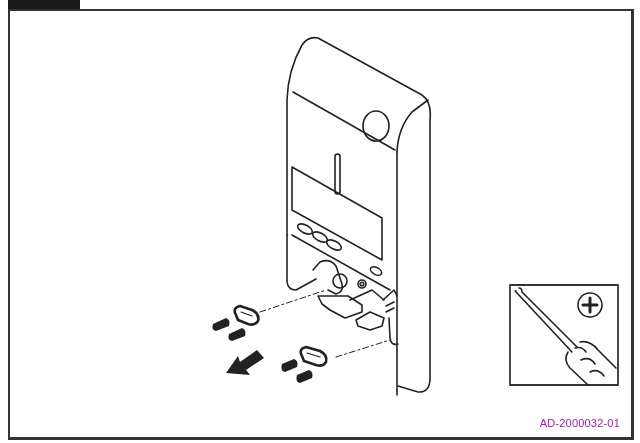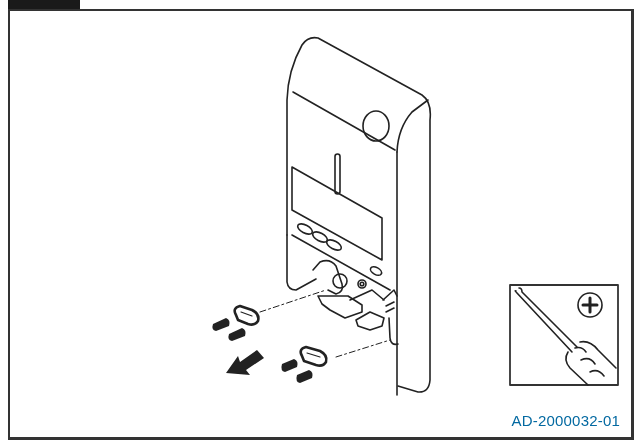--- a/index.html
+++ b/index.html
@@ -3,21 +3,21 @@
   <meta charset="utf-8">
   <style>
     html, body { margin: 0; padding: 0; background: #ffffff; }
     body { width: 640px; height: 443px; position: relative; overflow: hidden;
            font-family: "Liberation Sans", sans-serif; }
     .tab { position: absolute; left: 8px; top: 0; width: 72px; height: 10px; background: #1a1a1a; }
     .frame { position: absolute; left: 8px; top: 9px; width: 621px; height: 426px;
              border: 2px solid #333; border-right-width: 3px; border-bottom-width: 3px;
              box-sizing: content-box; background: #fff; }
     svg.art { position: absolute; left: 0; top: 0; width: 640px; height: 443px; }
-    .code { position: absolute; right: 20px; bottom: 14px; font-size: 15px; color: #0369a1;
+    .code { position: absolute; right: 20px; bottom: 14px; font-size: 11px; color: #a21caf;
             letter-spacing: 0.2px; }
   </style>
 </head>
 <body>
 
 <div class="tab"></div>
 <div class="frame"></div>
 
 <svg class="art" viewBox="0 0 640 443" fill="none" stroke="#222" stroke-width="1.6" stroke-linejoin="round" stroke-linecap="round">
 

